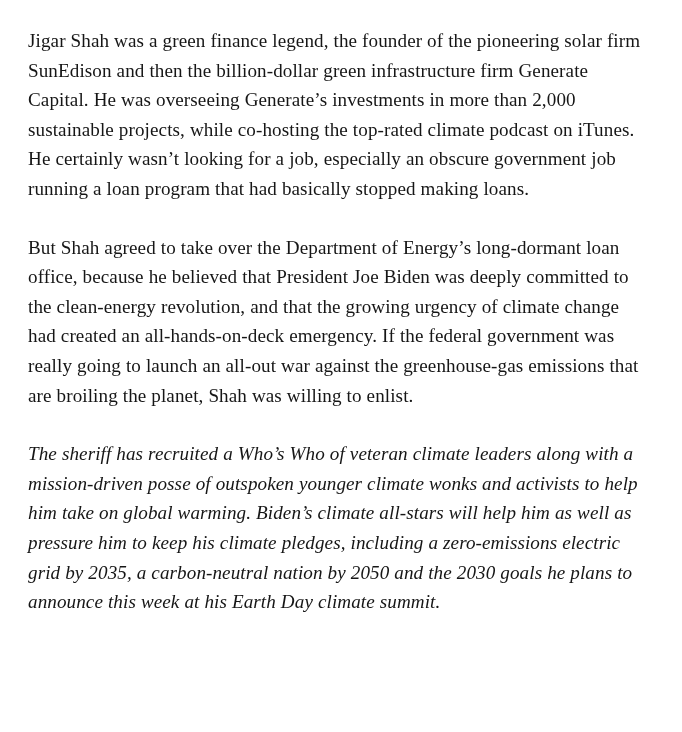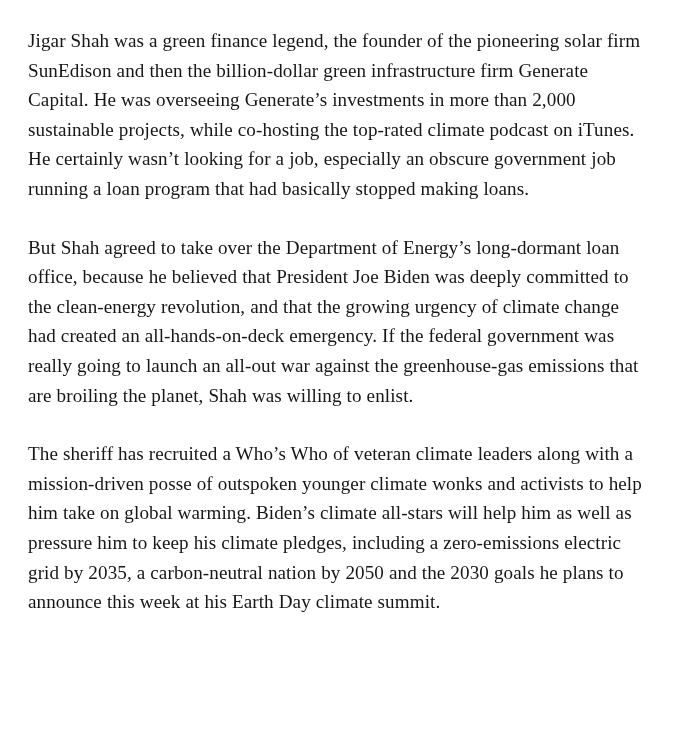--- a/index.html
+++ b/index.html
@@ -32,20 +32,21 @@
     letter-spacing: 0.005em;
     word-spacing: 0.005em;
     font-variant-numeric: oldstyle-nums;
     -webkit-font-feature-settings: "onum" 1;
     font-feature-settings: "onum" 1;
     hyphens: none;
     max-width: 630px;
   }
   .paragraph:last-child {
     margin-bottom: 0;
+    font-style: italic;
   }
 </style>
 </head>
 <body>
 
 <div class="article-body">
 
   <p class="paragraph">Jigar Shah was a green finance legend, the founder of the pioneering solar firm SunEdison and then the billion-dollar green infrastructure firm Generate Capital. He was overseeing Generate’s investments in more than 2,000 sustainable projects, while co-hosting the top-rated climate podcast on iTunes. He certainly wasn’t looking for a job, especially an obscure government job running a loan program that had basically stopped making loans.</p>
 
   <p class="paragraph">But Shah agreed to take over the Department of Energy’s long-dormant loan office, because he believed that President Joe Biden was deeply committed to the clean-energy revolution, and that the growing urgency of climate change had created an all-hands-on-deck emergency. If the federal government was really going to launch an all-out war against the greenhouse-gas emissions that are broiling the planet, Shah was willing to enlist.</p>

